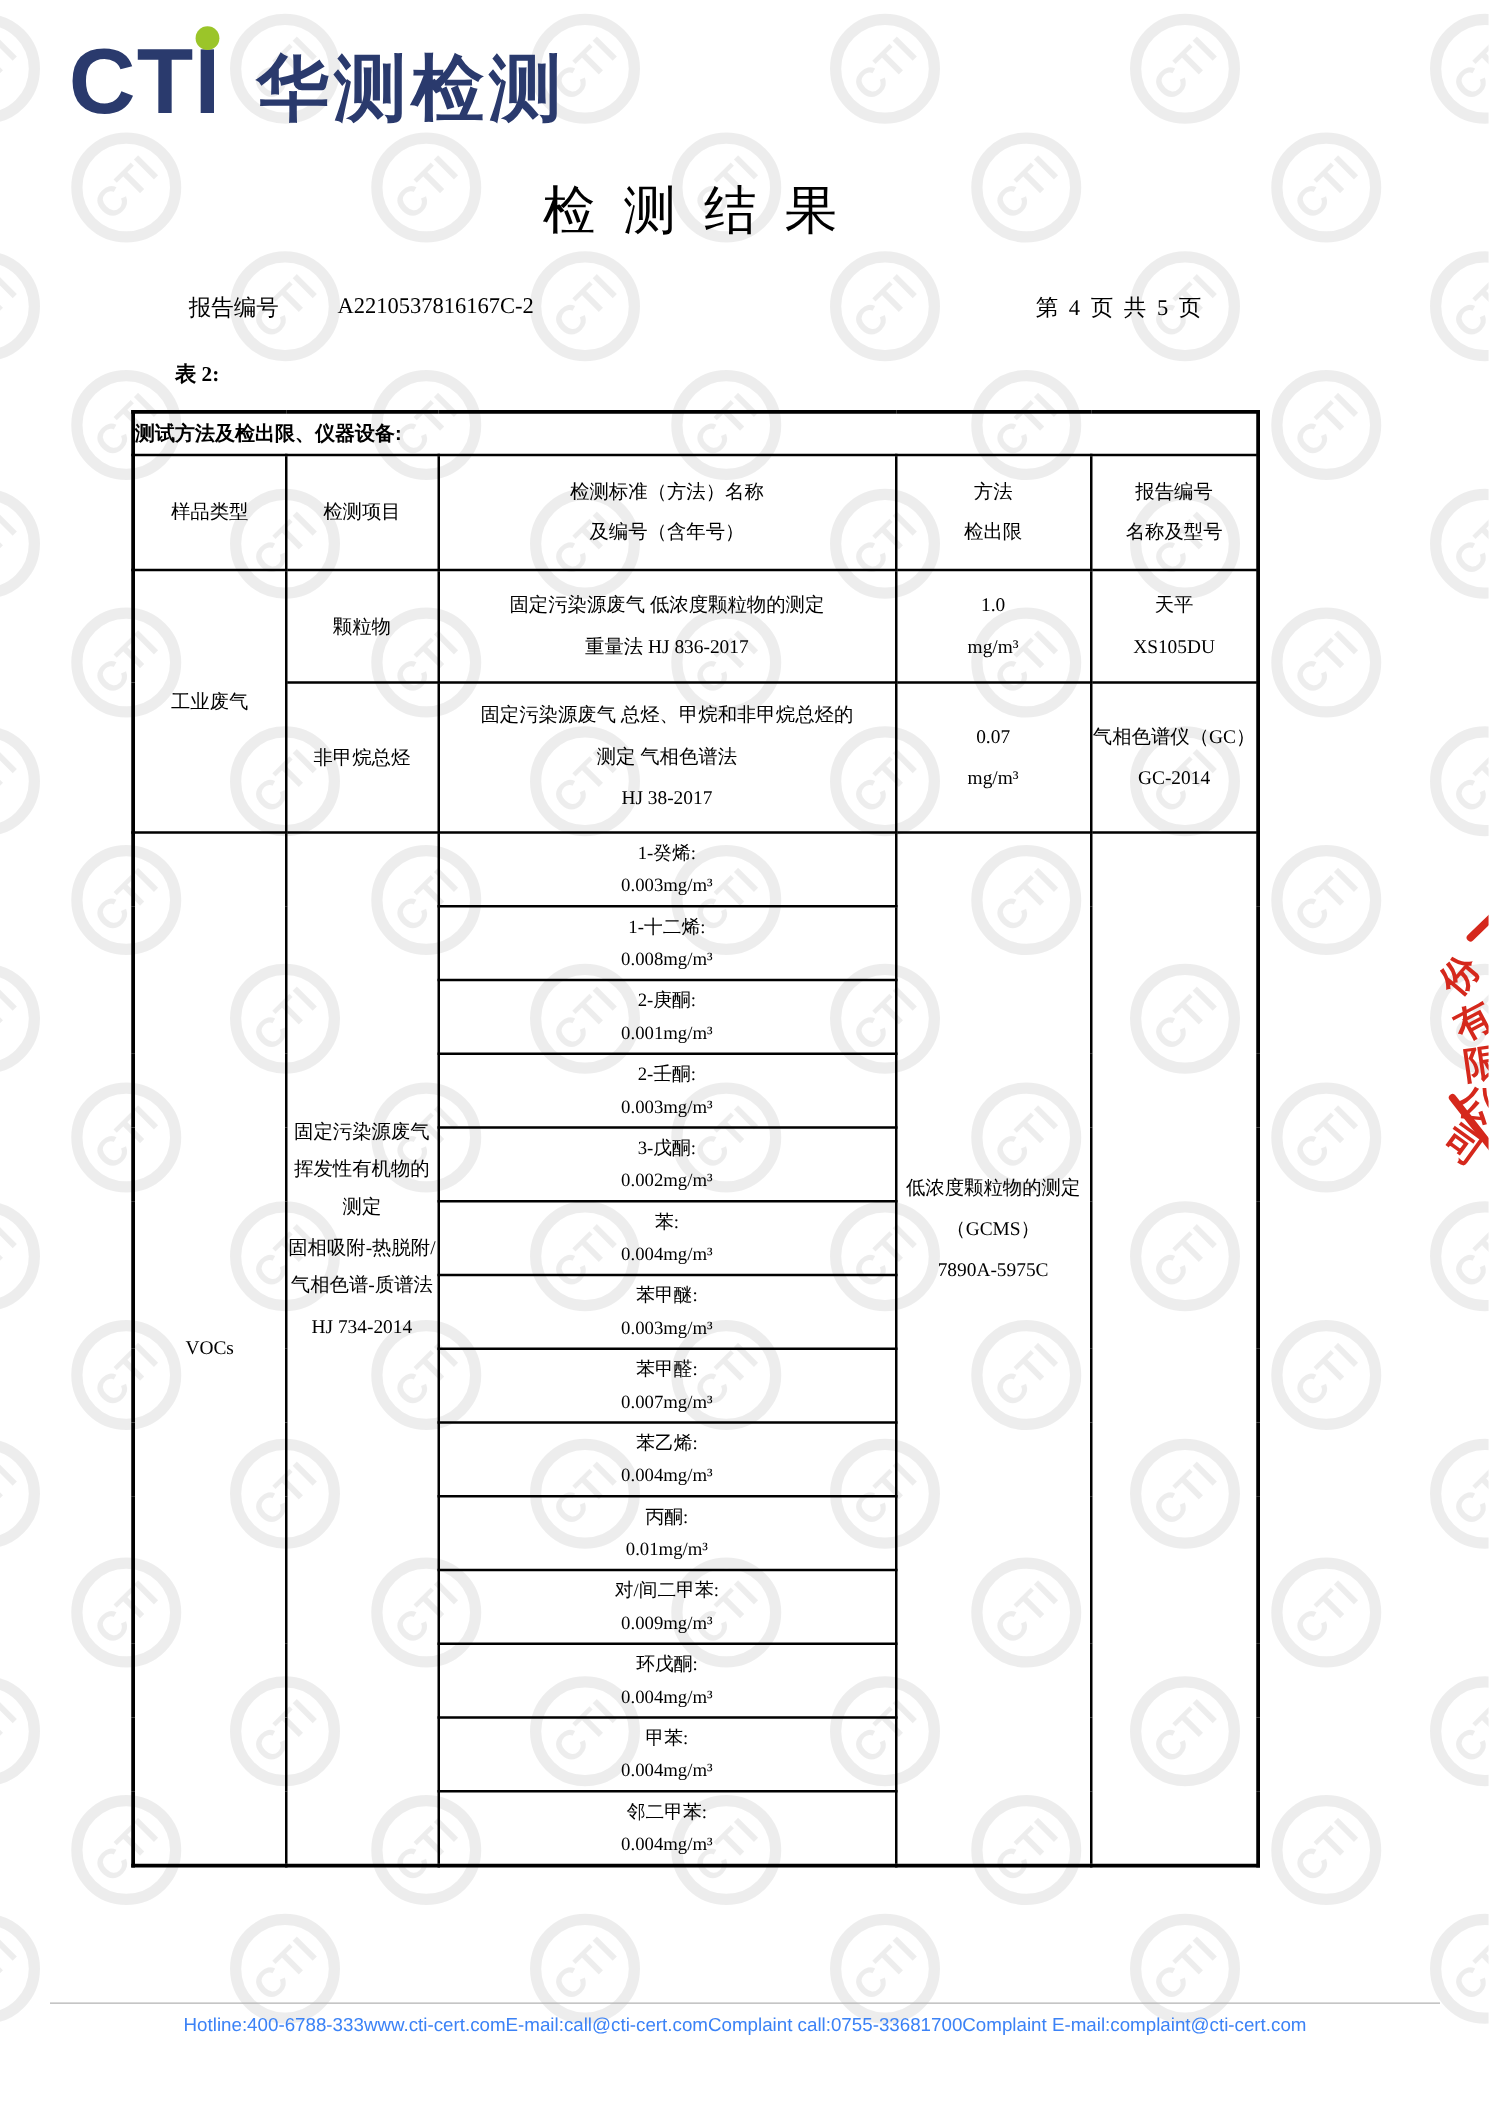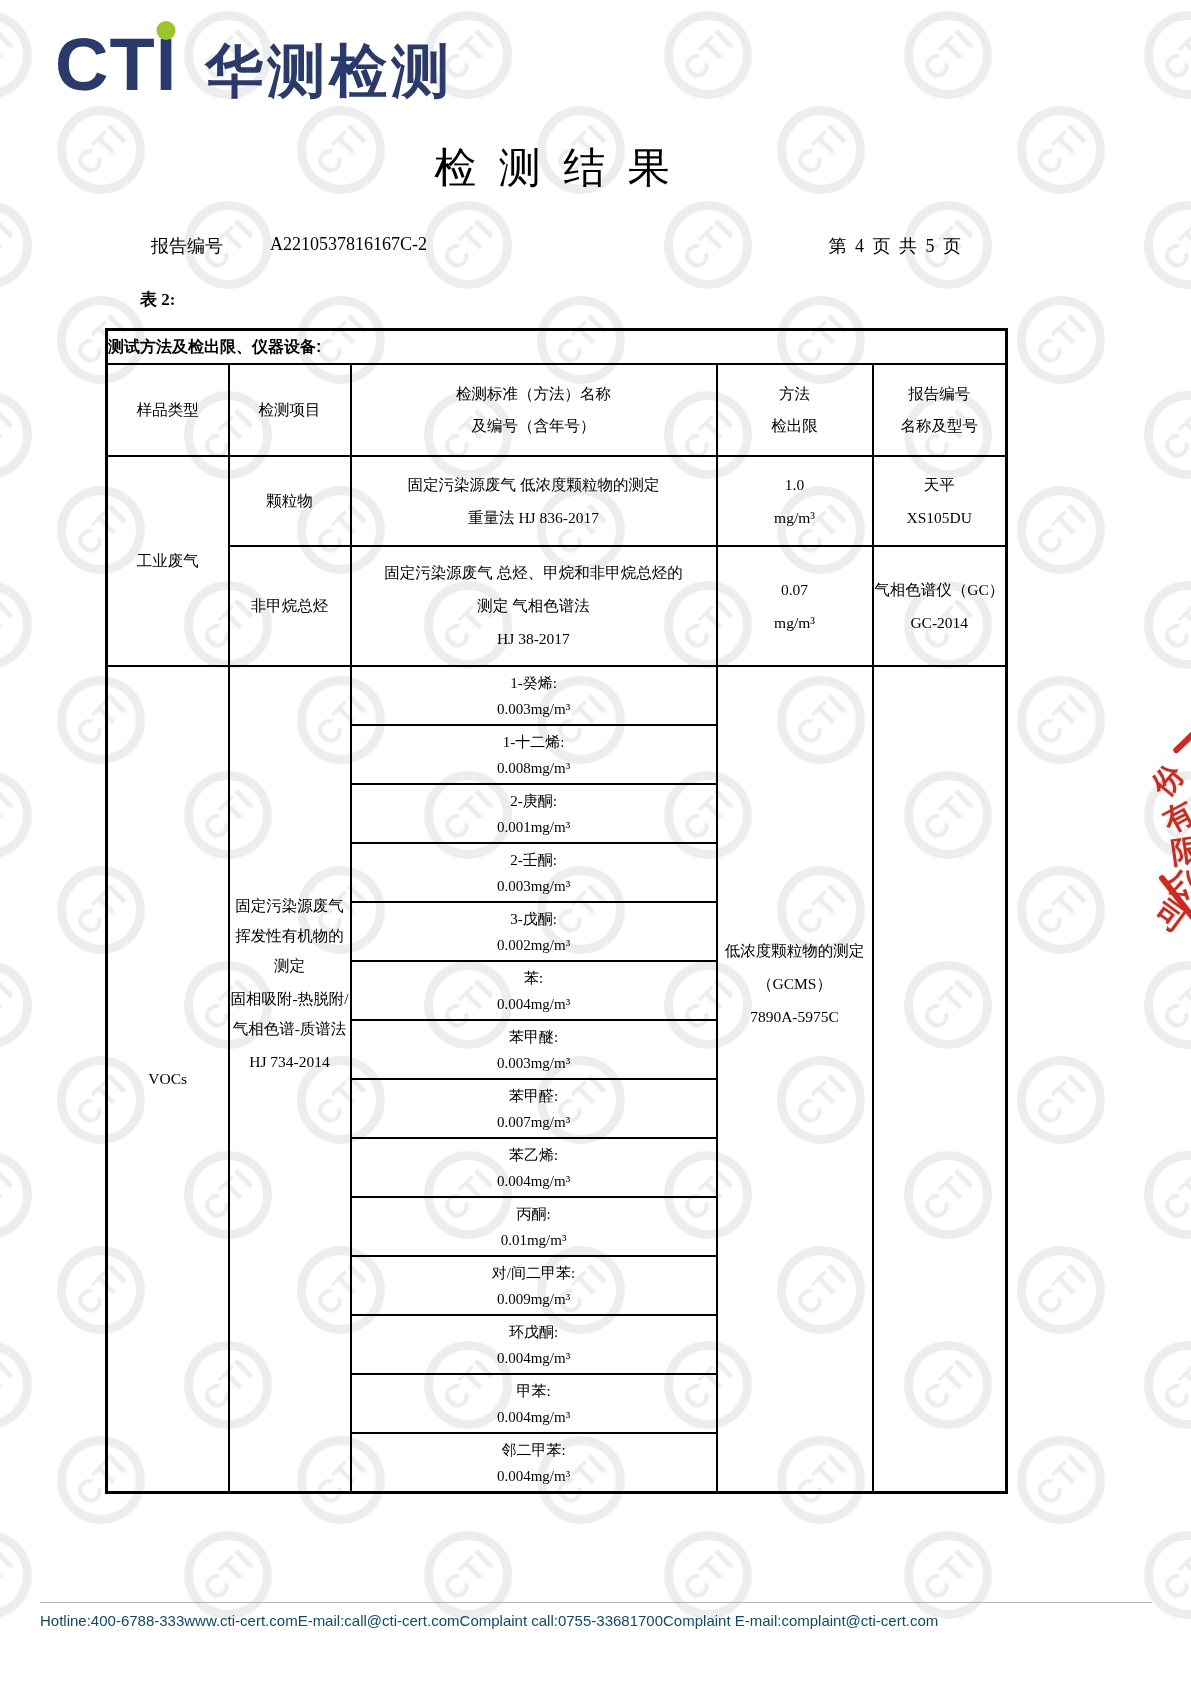--- a/index.html
+++ b/index.html
@@ -85,23 +85,23 @@
     font-family:"Liberation Serif","DejaVu Serif",serif;
   }
   .stamp-stroke{position:absolute;border-radius:3px;}
   
   .footer-line{
     position:absolute;left:40px;top:1602px;width:1112px;
     border-top:1px solid #b3b3b3;
   }
   .footer{
     position:absolute;left:40px;top:1612px;width:1112px;
-    display:flex;justify-content:flex-start;
+    display:flex;justify-content:center;
     font-family:"Liberation Sans","DejaVu Sans",sans-serif;
-    font-size:15px;color:#0c4a6e;
+    font-size:15px;color:#3b82f6;
   }
 </style>
 </head>
 <body>
 
 <div class="page">
 
   <div class="wm-layer" id="wm-layer">
       <div class="wm" style="left: -56px; top: 11px;">
         <span>CTI</span>

